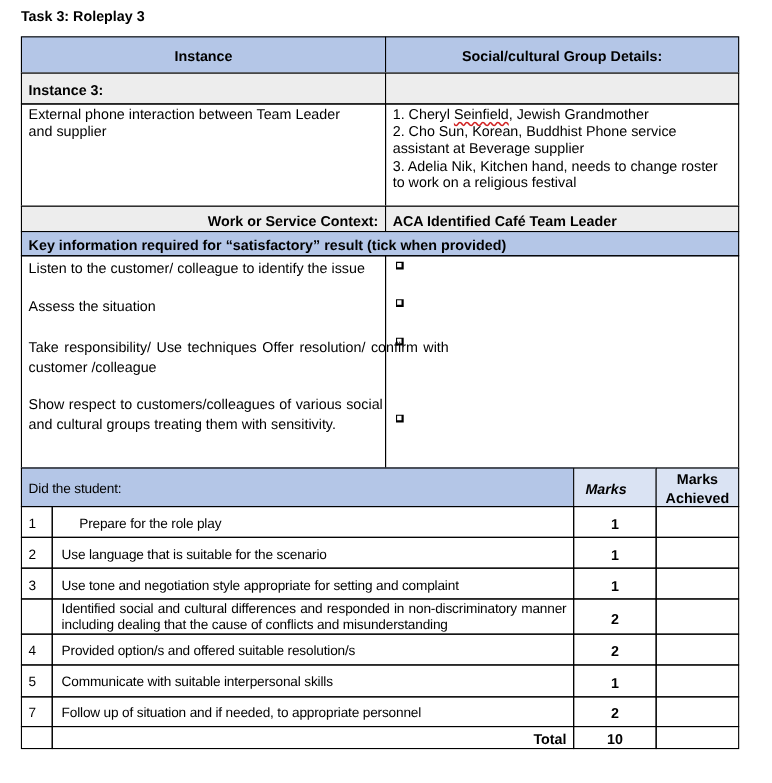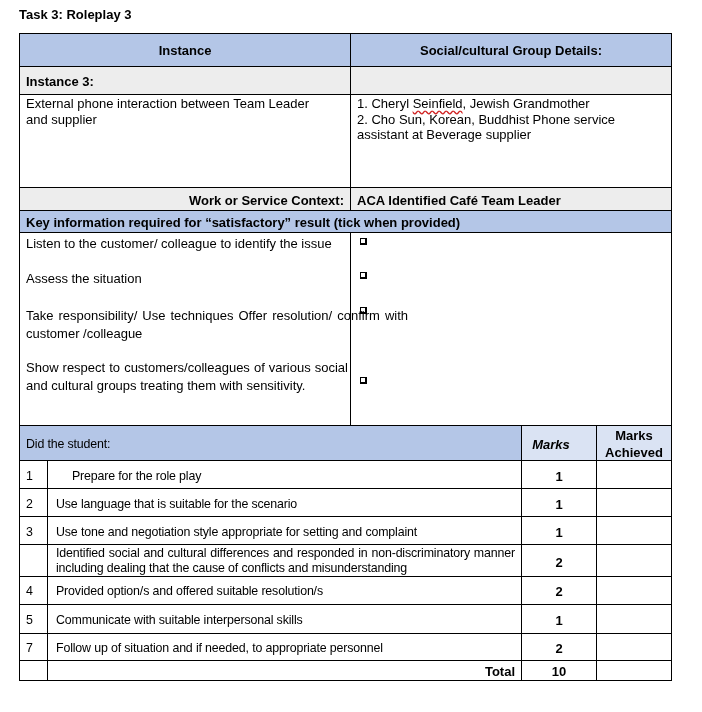--- a/index.html
+++ b/index.html
@@ -33,20 +33,21 @@
   <div class="abs grey b" style="left:19px;top:66px;width:332px;height:29px;"></div>
   <div class="abs grey b" style="left:350px;top:66px;width:322px;height:29px;"></div>
   <div class="cell bold" style="left:19px;top:72px;">Instance 3:</div>
 
   <div class="abs b" style="left:19px;top:94px;width:332px;height:94px;"></div>
   <div class="abs b" style="left:350px;top:94px;width:322px;height:94px;"></div>
   <div class="cell" style="left:19px;top:94px;width:320px;">External phone interaction between Team Leader and supplier</div>
   <div class="cell" style="left:350px;top:94px;width:322px;">
     <div><span>1. Cheryl </span><span class="squiggle">Seinfield</span><span>, Jewish Grandmother</span></div>
     <div>2. Cho Sun, Korean, Buddhist Phone service assistant at Beverage supplier</div>
+    <div>3. Adelia Nik, Kitchen hand, needs to change roster to work on a religious festival</div>
   </div>
 
   <div class="abs grey b" style="left:19px;top:187px;width:332px;height:24px;"></div>
   <div class="abs grey b" style="left:350px;top:187px;width:322px;height:24px;"></div>
   <div class="cell bold right" style="left:19px;top:191px;width:332px;">Work or Service Context:</div>
   <div class="cell bold" style="left:350px;top:191px;">ACA Identified Café Team Leader</div>
 
   <div class="abs blue b" style="left:19px;top:210px;width:653px;height:23px;"></div>
   <div class="cell bold" style="left:19px;top:213px;">Key information required for “satisfactory” result (tick when provided)</div>
 

